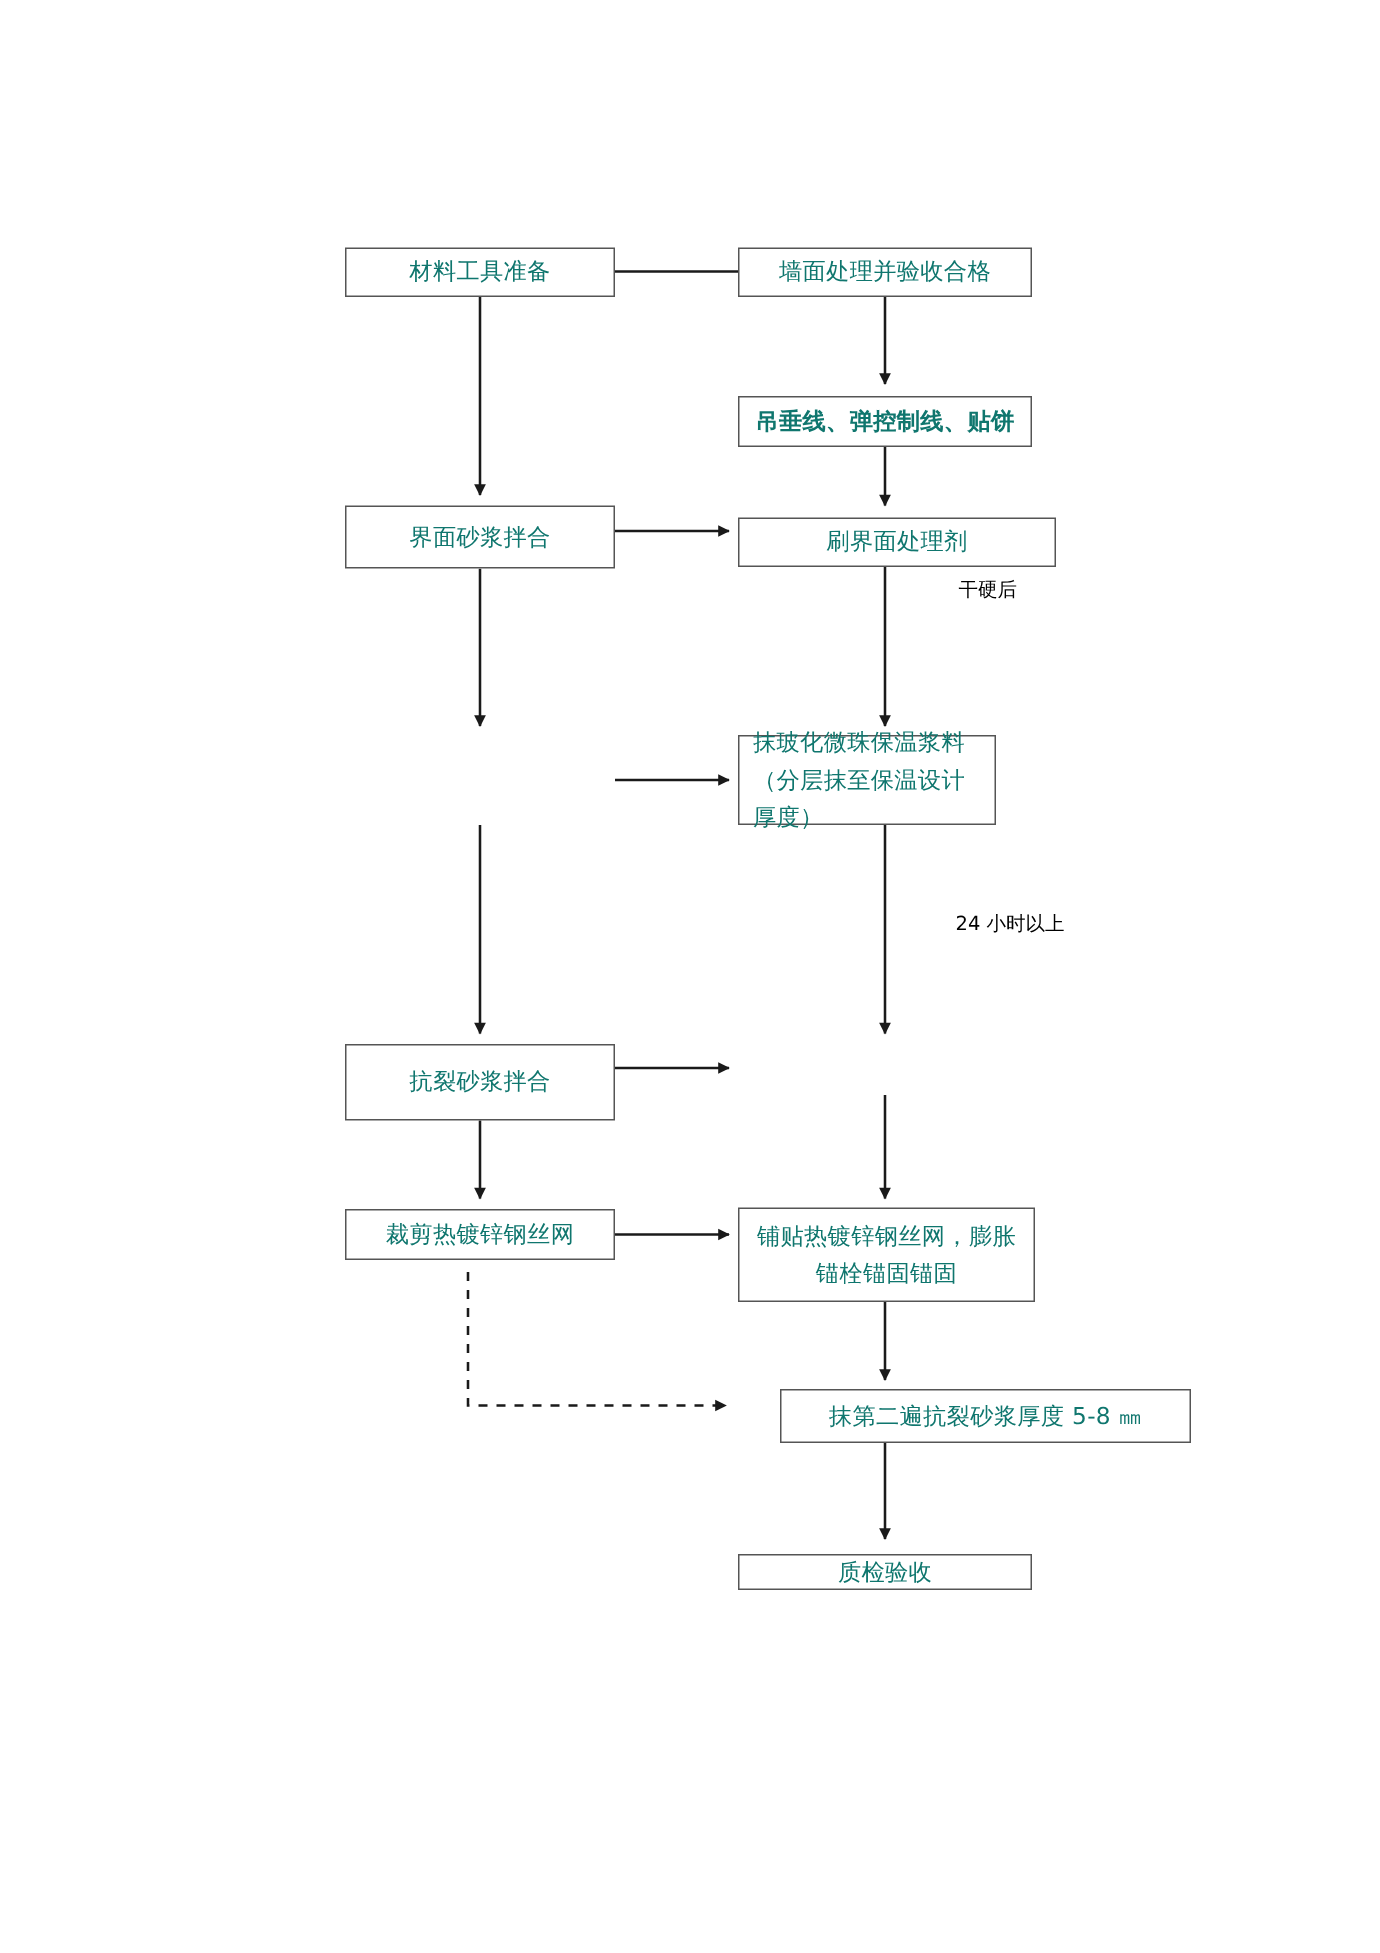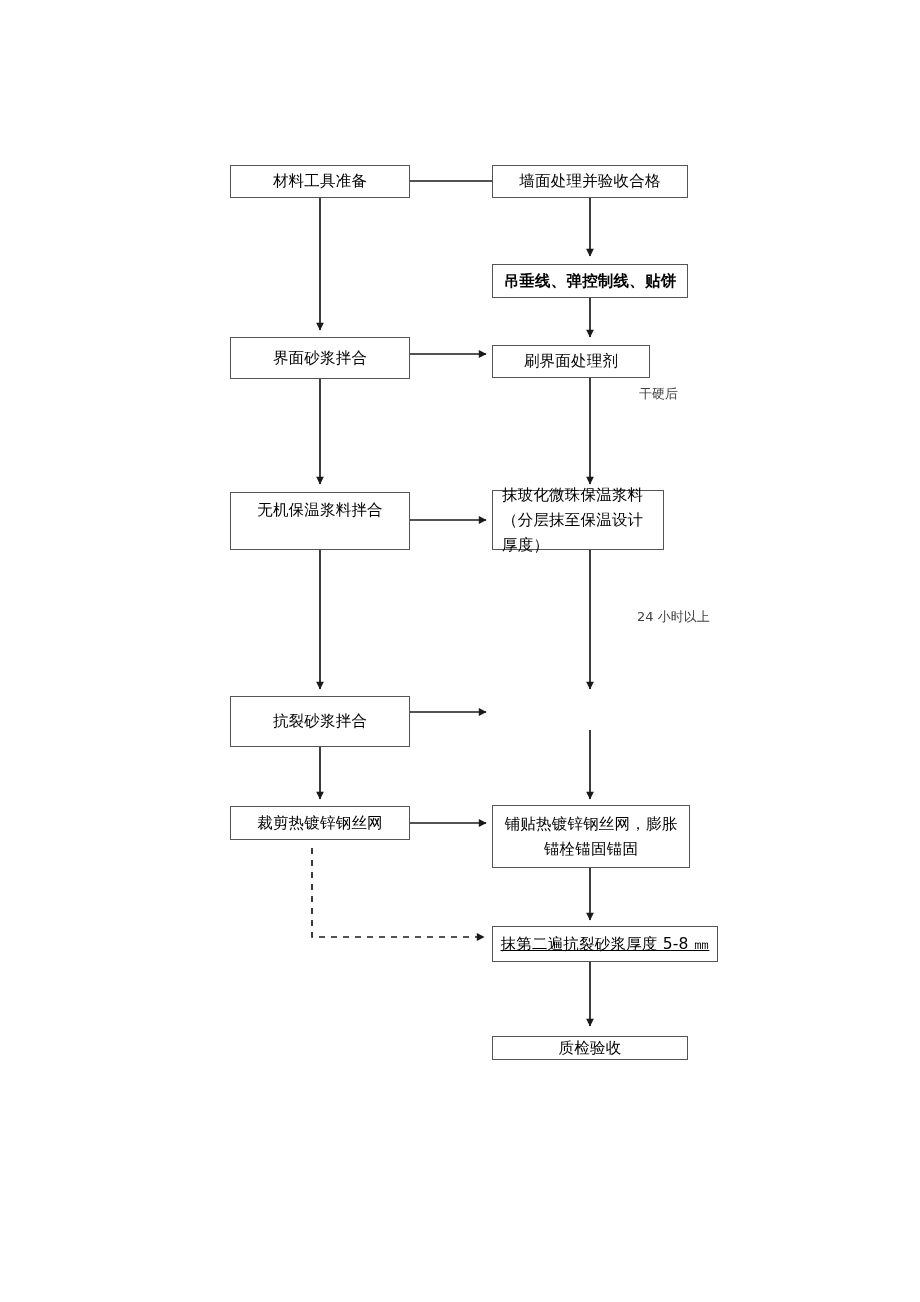--- a/index.html
+++ b/index.html
@@ -33,21 +33,21 @@
   .heading .l1 { display: block; }
   .heading .l2 { display: block; margin-left: 72px; }
 
   .node {
     position: absolute;
     box-sizing: border-box;
     border: 1.3px solid #555;
     background: #fff;
     font-size: 15.5px;
     line-height: 25px;
-    color: #000000;
+    color: #0f766e;
     text-align: center;
     display: flex;
     align-items: center;
     justify-content: center;
     padding: 0 6px;
     letter-spacing: 0.2px;
   }
   .node.top-text {
     align-items: flex-start;
     padding-top: 5px;
@@ -56,21 +56,21 @@
     text-align: left;
     justify-content: flex-start;
     padding-left: 9px;
   }
   .node .txt { display: block; width: 100%; }
 
   .note {
     position: absolute;
     font-size: 13px;
     line-height: 18px;
-    color: #404040;
+    color: #000000;
     white-space: nowrap;
   }
 
   svg.wires {
     position: absolute;
     left: 0; top: 0;
     width: 920px;
     height: 1302px;
     pointer-events: none;
   }
@@ -140,46 +140,43 @@
   </div>
 
   <div class="node" style="left:492px; top:264px; width:196px; height:34px;font-weight:bold;">
     <span class="txt">吊垂线、弹控制线、贴饼</span>
   </div>
 
   <div class="node" style="left:230px; top:337px; width:180px; height:42px;">
     <span class="txt">界面砂浆拌合</span>
   </div>
 
-  <div class="node" style="left:492px; top:345px; width:158px; height:33px;">
+  <div class="node" style="left:492px; top:345px; width:212px; height:33px;">
     <span class="txt">刷界面处理剂</span>
   </div>
 
-  <div class="node top-text" style="left:230px; top:492px; width:180px; height:58px;">
-    <span class="txt">无机保温浆料拌合</span>
-  </div>
 
   <div class="node left-text" style="left:492px; top:490px; width:172px; height:60px;">
     <span class="txt">抹玻化微珠保温浆料（分层抹至保温设计厚度）</span>
   </div>
 
   <div class="node" style="left:230px; top:696px; width:180px; height:51px;">
     <span class="txt">抗裂砂浆拌合</span>
   </div>
 
 
   <div class="node" style="left:230px; top:806px; width:180px; height:34px;">
     <span class="txt">裁剪热镀锌钢丝网</span>
   </div>
 
   <div class="node" style="left:492px; top:805px; width:198px; height:63px;">
     <span class="txt">铺贴热镀锌钢丝网，膨胀锚栓锚固锚固</span>
   </div>
 
-  <div class="node" style="left:492px; top:926px; width:226px; height:36px;text-decoration:underline;">
+  <div class="node" style="left:520px; top:926px; width:274px; height:36px;">
     <span class="txt">抹第二遍抗裂砂浆厚度 5-8 ㎜</span>
   </div>
 
   <div class="node" style="left:492px; top:1036px; width:196px; height:24px;">
     <span class="txt">质检验收</span>
   </div>
 
   <div class="note" style="left:639px; top:385px;">干硬后</div>
 
   <div class="note" style="left:616px; top:608px;margin-left:21px;">24 小时以上</div>

